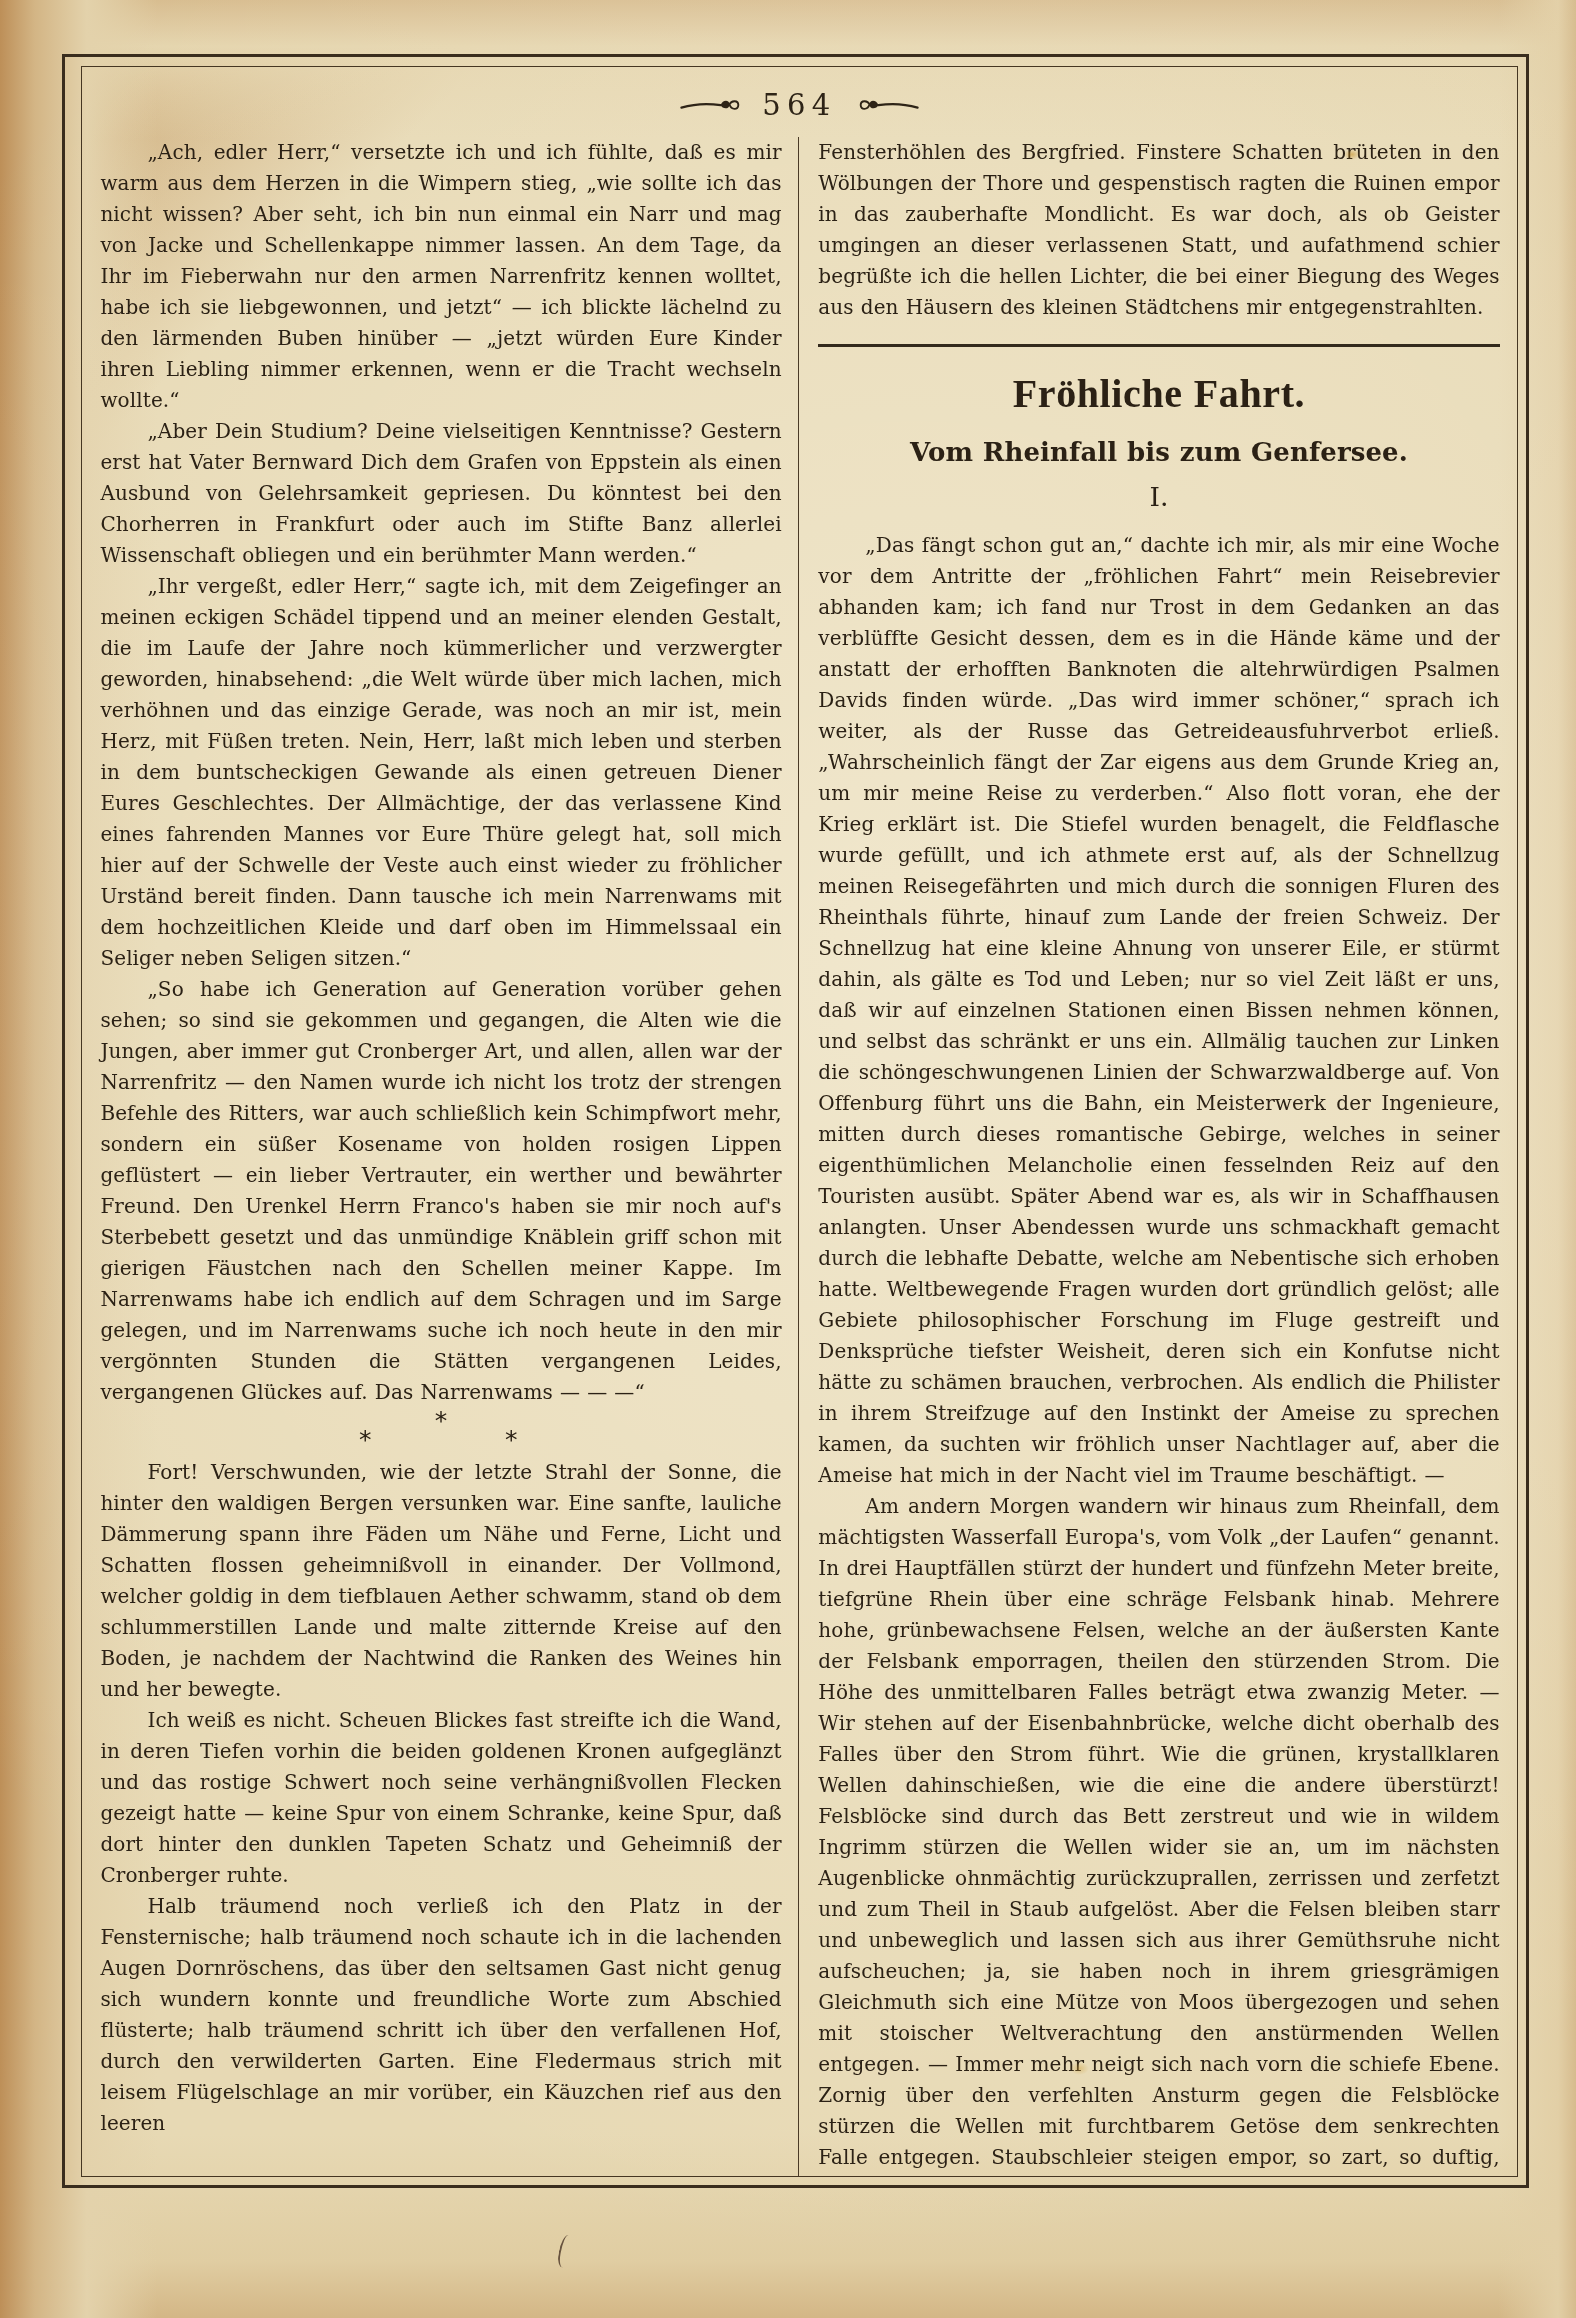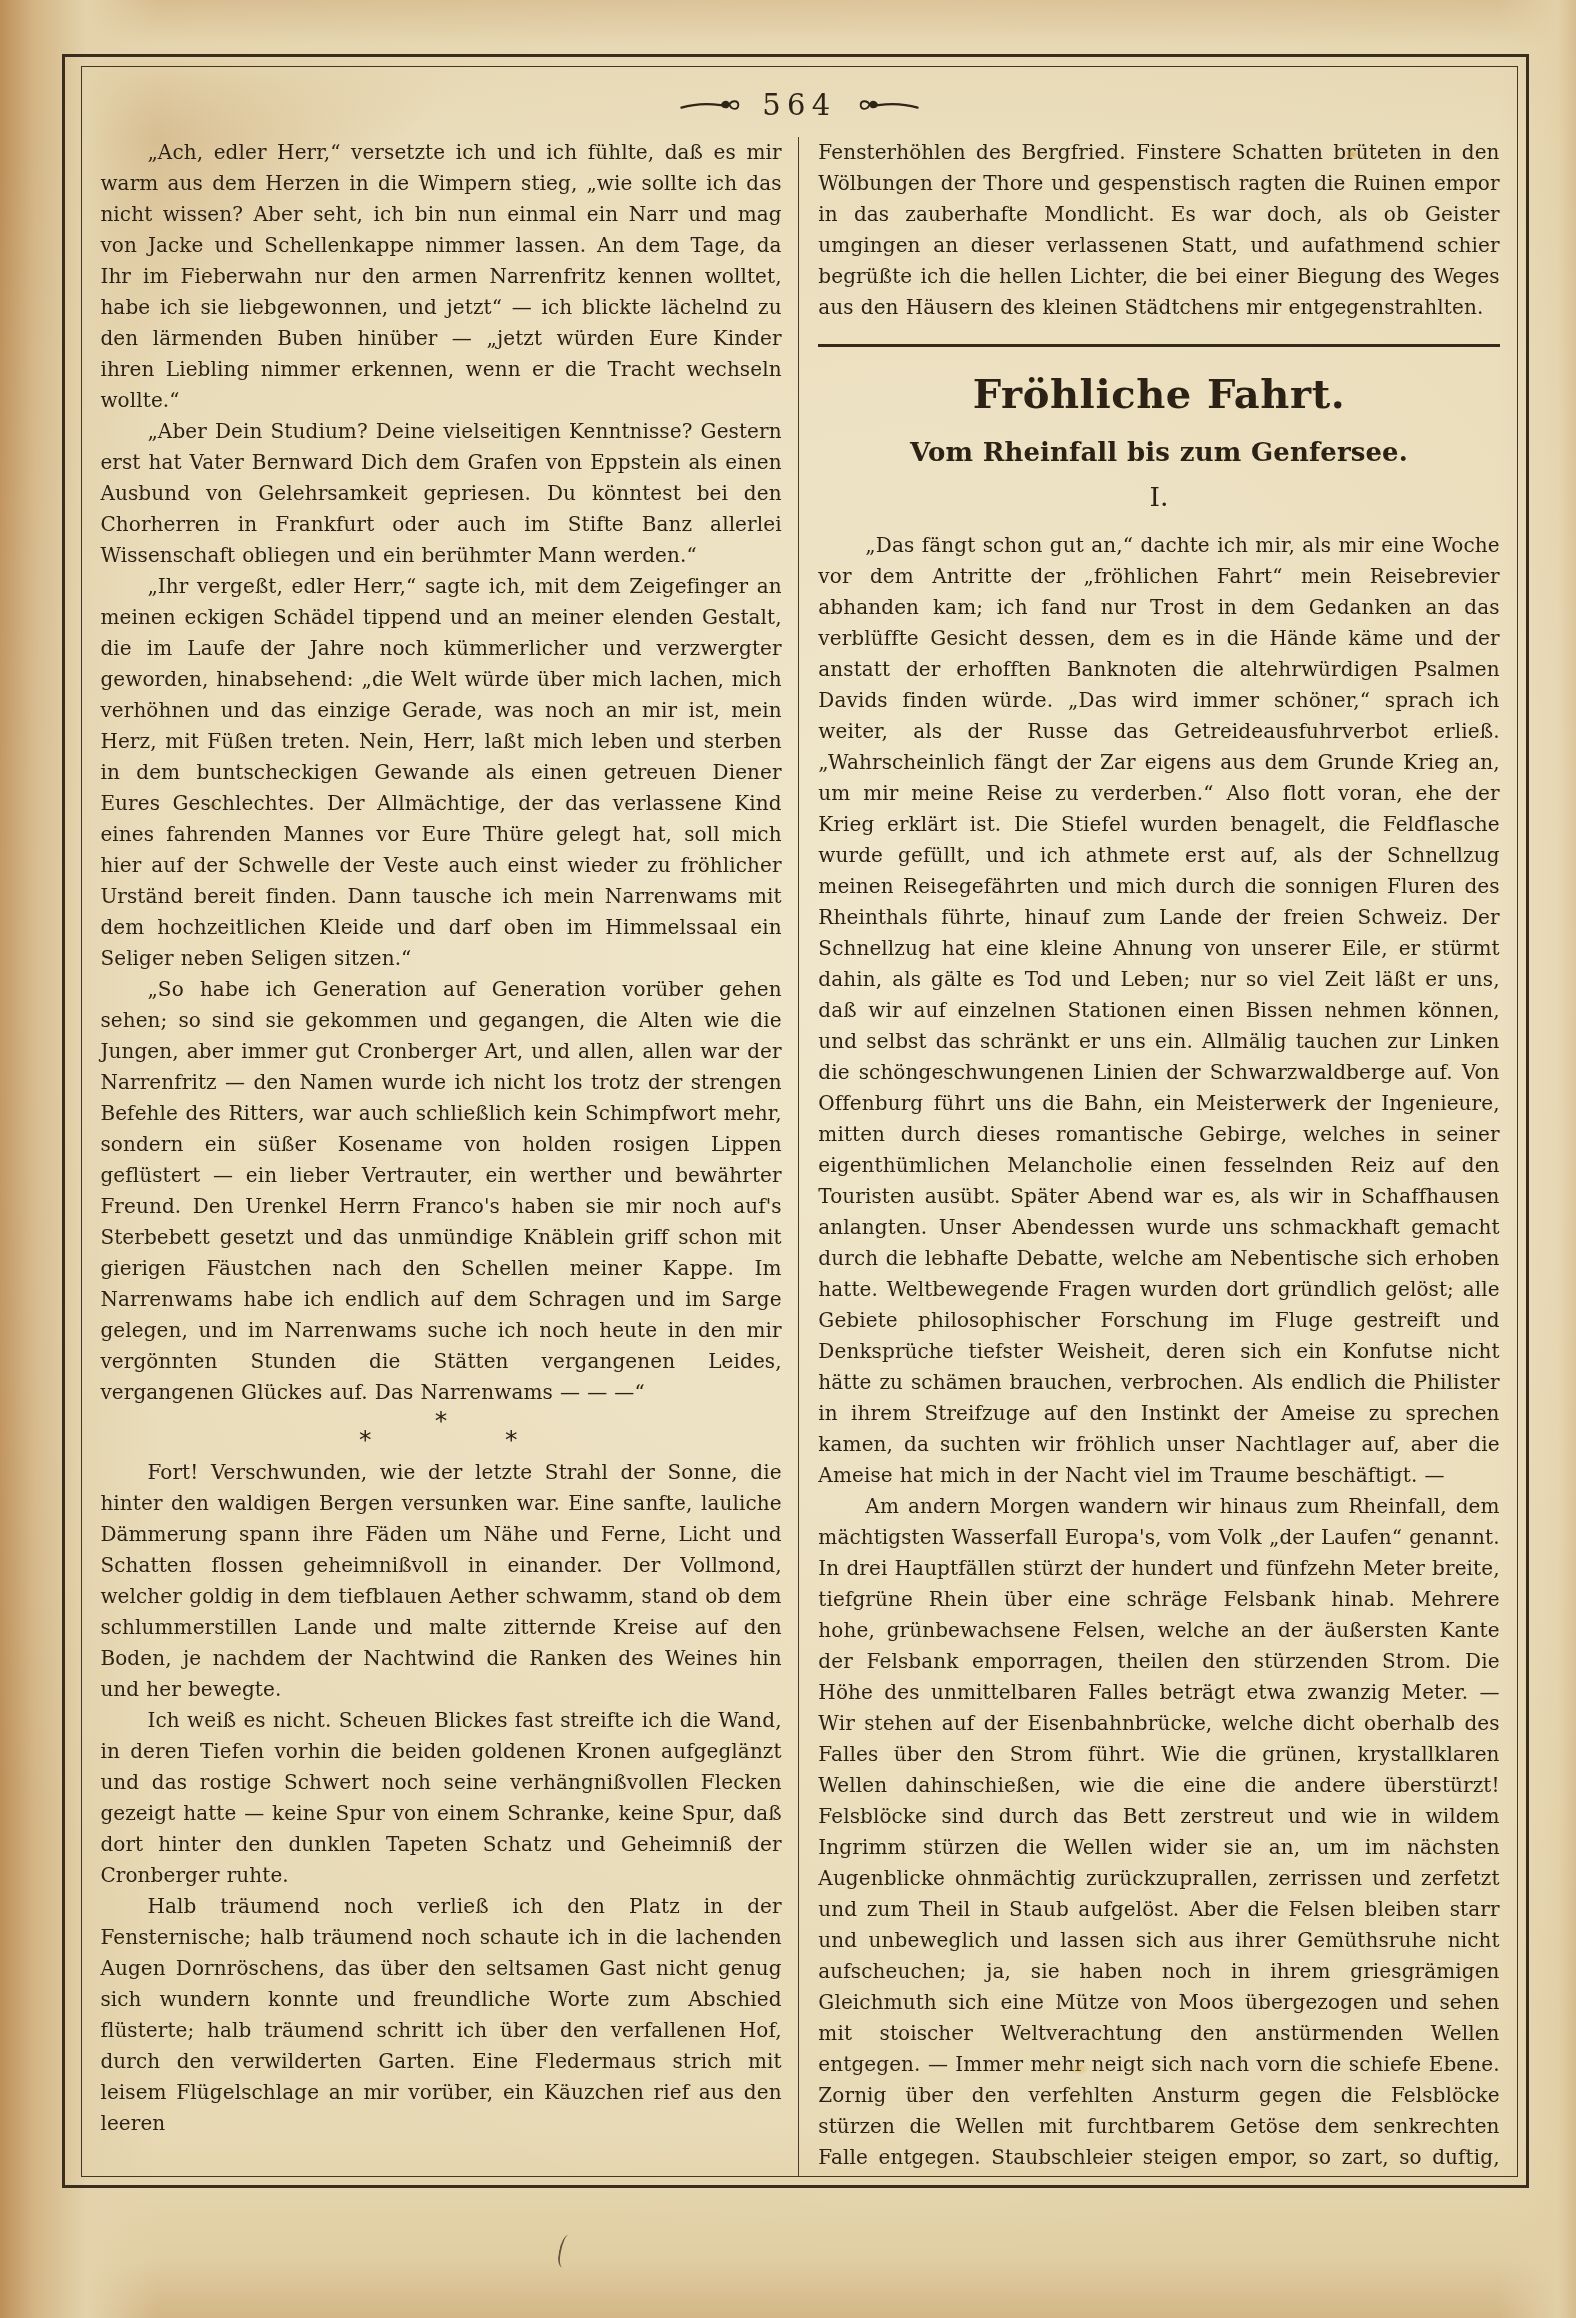--- a/index.html
+++ b/index.html
@@ -64,21 +64,21 @@
   .asterism .ast {
     position: absolute; font-size: 25px; line-height: 25px;
     font-family: "DejaVu Sans", "Liberation Sans", sans-serif; color: #2b2115;
   }
   .ast-top { left: 50%; transform: translateX(-50%); top: -2.5px; }
   .ast-bl  { left: calc(50% - 82px); top: 16.4px; }
   .ast-br  { left: calc(50% + 64px); top: 16.4px; }
   .article-rule { height: 2.5px; background: #332a1c; margin: 21.5px 0 25px 0; }
   .article-title {
     font-size: 40px; font-weight: bold; text-align: center;
-    margin: 0 0 21.5px 0; letter-spacing: 0.6px; text-indent: 0; line-height: 44px;
+    margin: 0 0 21.5px 0; letter-spacing: 0.6px; text-indent: 0; line-height: 44px; font-family: Liberation Serif, serif;
   }
   .article-subtitle {
     font-size: 26px; font-weight: bold; text-align: center;
     margin: 0 0 14px 0; text-indent: 0; line-height: 30px;
   }
   .article-byline { font-size: 19.6px; text-align: center; margin: 0 0 16.4px 0; }
   .chapter-number { font-size: 26.5px; text-align: center; margin: 0 0 17.7px 0; }
   .stain { position: absolute; border-radius: 50%; pointer-events: none; }
   .stain-1 { left: 1344px; top: 149px; width: 16.4px; height: 11.4px;
     background: radial-gradient(ellipse, rgba(196,140,30,0.55), rgba(196,140,30,0) 70%); }

